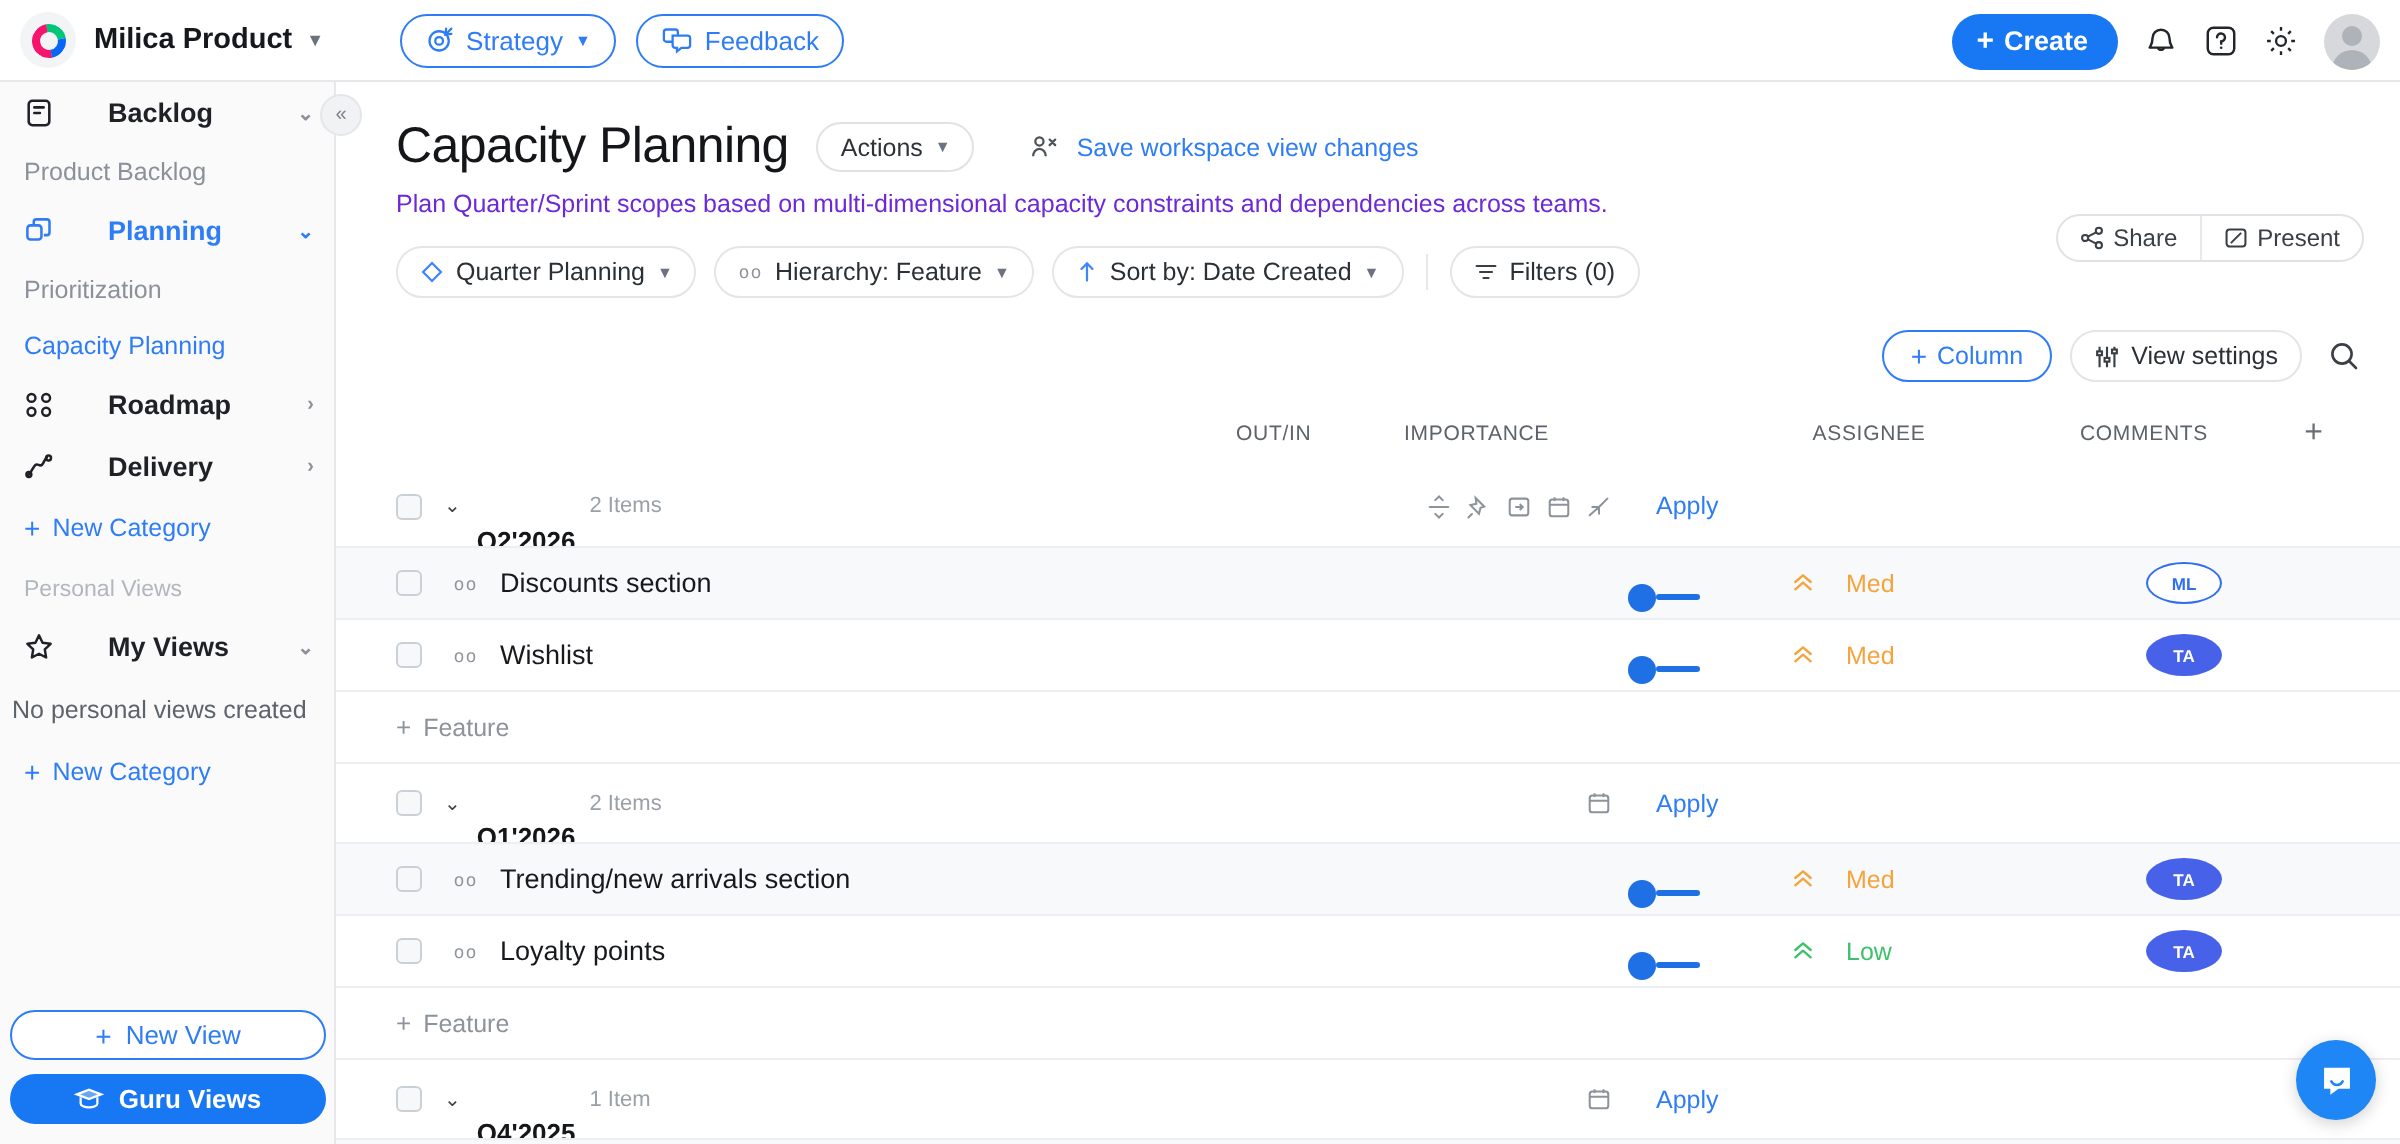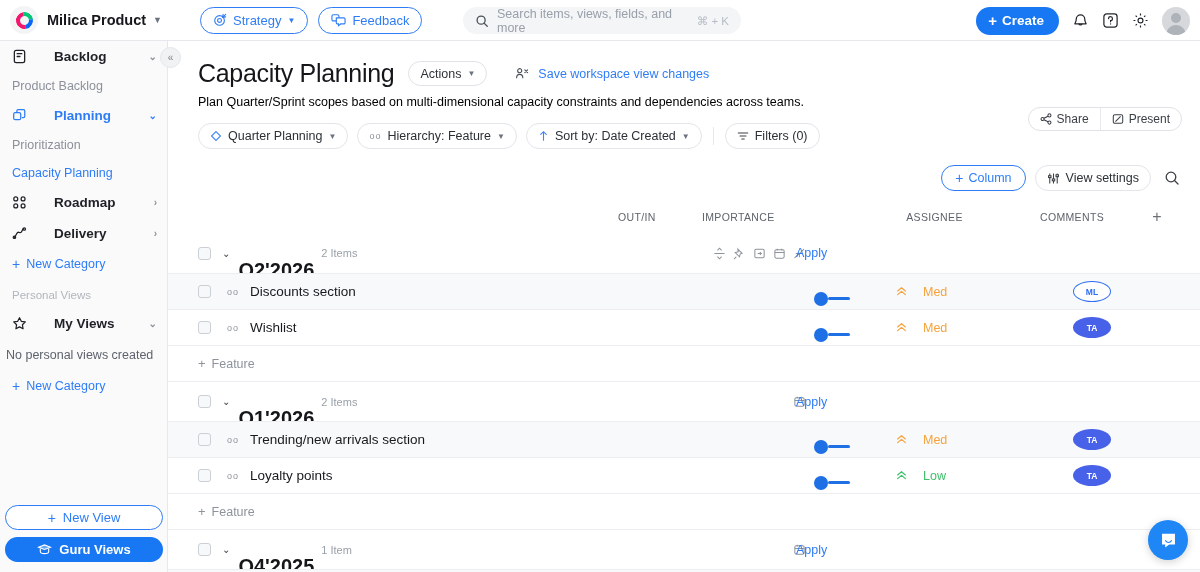--- a/index.html
+++ b/index.html
@@ -127,21 +127,21 @@
   .page-title { font-size: 25px; font-weight: 400; color: #14161a; letter-spacing: -0.3px; }
   .actions-btn {
     display: inline-flex; align-items: center; gap: 6px; height: 25px;
     padding: 0 11px; border: 1px solid #e0e2e6; border-radius: 13px;
     font-size: 12.5px; color: #2f3338; background: #fff; cursor: pointer;
   }
   .save-link {
     display: inline-flex; align-items: center; gap: 8px;
     font-size: 12.5px; color: #2f7df6; cursor: pointer; margin-left: 14px;
   }
-  .subtitle { font-size: 12.5px; color: #000000; margin-top: 7px; }
+  .subtitle { font-size: 12.5px; color: #6d28d9; margin-top: 7px; }
   .head-right { position: absolute; right: 18px; top: 66px; display: flex; }
   .seg {
     display: flex; align-items: center; border: 1px solid #e0e2e6; border-radius: 13px;
     height: 24px; overflow: hidden; background: #fff;
   }
   .seg > div {
     display: flex; align-items: center; gap: 5px; padding: 0 11px; height: 100%;
     font-size: 12px; color: #3a3f46; cursor: pointer;
   }
   .seg > div + div { border-left: 1px solid #e8e9ec; }
@@ -180,25 +180,25 @@
   .grp-row {
     display: flex; align-items: center; height: 40px; padding-left: 30px;
     background: #fff; position: relative;
   }
   .grp-row.alt { border-top: 1px solid #eceef1; }
   .cbox {
     width: 13px; height: 13px; border: 1px solid #cbd0d6; border-radius: 3px;
     background: #f7f8f9; flex: none; cursor: pointer;
   }
   .grp-caret { font-size: 10px; color: #3a3f46; margin-left: 11px; cursor: pointer; }
-  .grp-title { font-size: 20px; font-weight: 700; color: #14161a; margin-left: 8px; margin-top: 34px; }
+  .grp-title { font-size: 13px; font-weight: 700; color: #14161a; margin-left: 8px; margin-top: 34px; }
   .grp-count { font-size: 11px; color: #9aa0a8; margin-left: 7px; }
   .grp-icons { position: absolute; left: 545px; display: flex; gap: 7px; align-items: center; }
   .grp-cal { position: absolute; left: 625px; display: flex; align-items: center; }
-  .apply-link { position: absolute; left: 628px; font-size: 12.5px; color: #2f7df6; cursor: pointer; }
+  .apply-link { position: absolute; left: 660px; font-size: 12.5px; color: #2f7df6; cursor: pointer; }
 
   .item-row {
     display: flex; align-items: center; height: 36px; padding-left: 30px;
     border-top: 1px solid #eceef1; position: relative;
   }
   .item-row.shaded { background: #f8f9fa; }
   .dots { margin-left: 16px; color: #8d939b; font-size: 9px; letter-spacing: 1px; }
   .item-name { font-size: 13.5px; color: #17191d; margin-left: 11px; }
   .cell-outin { position: absolute; left: 660px; }
   .toggle {
@@ -258,30 +258,20 @@
       <span class="sc">
         <svg width="15" height="14" viewBox="0 0 17 16" fill="none" stroke="#2f7df6" stroke-width="1.3">
           <rect x="1" y="2" width="8" height="7" rx="1.5"></rect>
             <path d="M6 5.5h8.5a1.5 1.5 0 011.5 1.5v4a1.5 1.5 0 01-1.5 1.5H11l-2.5 2v-2H7.5A1.5 1.5 0 016 11z" fill="#fff"></path>
         </svg>
       </span>
       <span>Feedback</span>
     </div>
   </div>
 
-  <div class="searchwrap">
-    <span class="sc">
-      <svg width="14" height="14" viewBox="0 0 16 16" fill="none" stroke="#4b5059" stroke-width="1.5">
-        <circle cx="7" cy="7" r="4.6"></circle>
-          <path d="M10.4 10.4 14 14" stroke-linecap="round"></path>
-      </svg>
-    </span>
-    <span class="ph">Search items, views, fields, and more</span>
-    <span class="kbd">⌘ + K</span>
-  </div>
 
   <div class="topbar-right">
     <button class="create-btn">
       <span style="font-size:15px;line-height:1">+</span>
       <span>Create</span>
     </button>
     <span class="icon-btn">
       <svg width="17" height="17" viewBox="0 0 18 18" fill="none" stroke="#22262c" stroke-width="1.3" stroke-linejoin="round">
         <path d="M4.5 7.5a4.5 4.5 0 019 0c0 3 1 4 1.5 5H3c.5-1 1.5-2 1.5-5z"></path>
         <path d="M7.3 12.5a1.8 1.8 0 003.4 0"></path>

